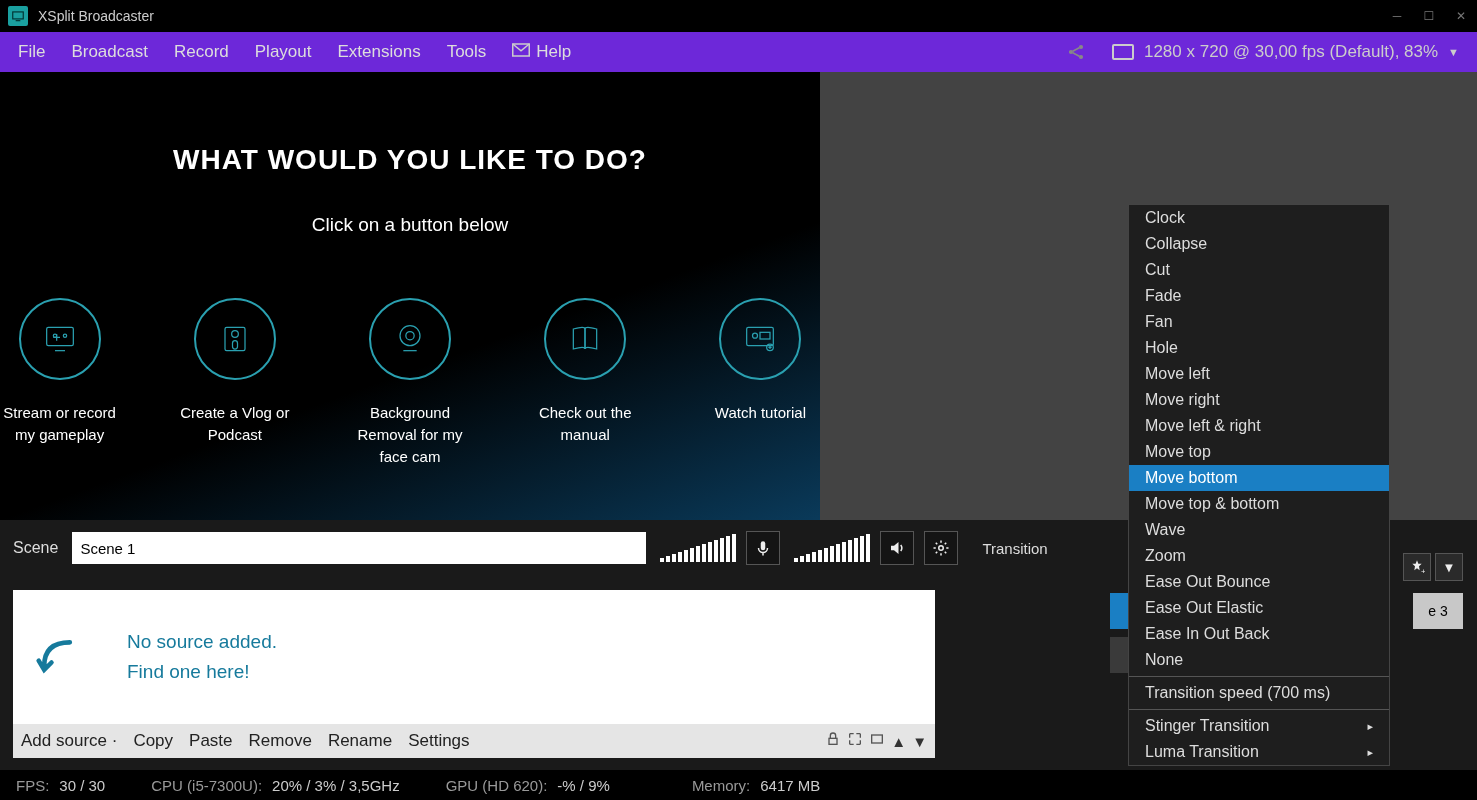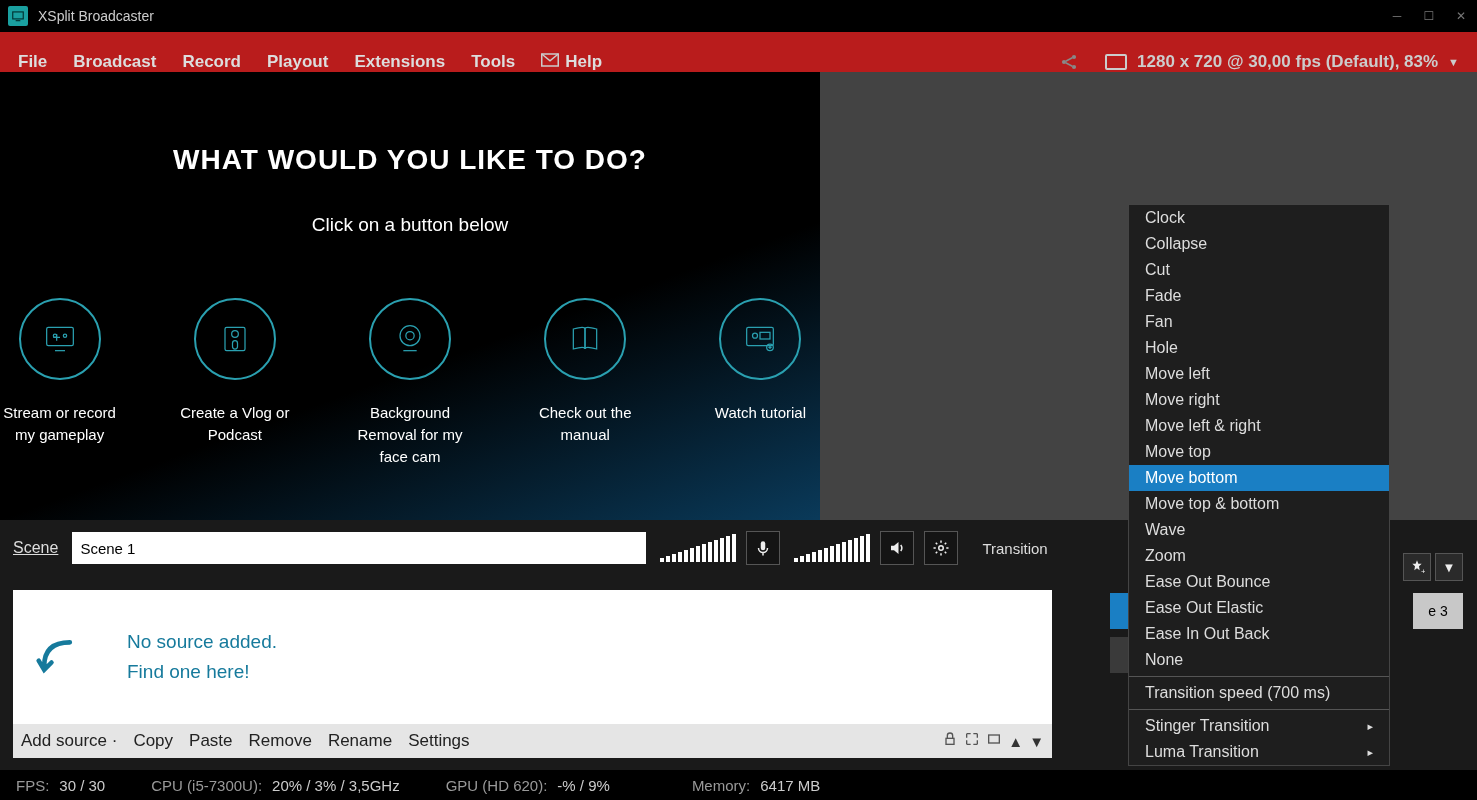--- a/index.html
+++ b/index.html
@@ -35,28 +35,27 @@
   position: absolute;
   right: 6px;
   display: flex;
   gap: 12px;
   color: #777;
   font-size: 12px;
 }
 .window-controls span { width: 20px; text-align: center; cursor: default; }
 .menubar {
   height: 40px;
-  background: #b91c1c;
-  display: flex;
-  align-items: flex-end;
+  background: #6d28d9;
+  display: flex;
+  align-items: center;
   padding: 0 18px;
   gap: 26px;
   font-size: 17px;
   position: relative;
-  font-weight: bold;
 }
 .menubar .menu-item { color: #ddd; cursor: default; }
 .menubar .help-wrap { display: flex; align-items: center; gap: 6px; }
 .menubar-right {
   position: absolute;
   right: 18px;
   display: flex;
   align-items: center;
   gap: 26px;
 }
@@ -100,21 +99,21 @@
 .action-circle svg { width: 40px; height: 40px; stroke: #2aa0b0; fill: none; stroke-width: 1.5; }
 .action-label { font-size: 15px; line-height: 1.45; font-weight: 300; }
 .scene-bar {
   height: 56px;
   background: #1a1a1a;
   display: flex;
   align-items: center;
   padding: 0 13px;
   gap: 10px;
 }
-.scene-label { font-size: 16px; color: #ddd; margin-right: 4px; text-decoration: underline; }
+.scene-label { font-size: 16px; color: #ddd; margin-right: 4px; }
 .scene-input {
   width: 574px;
   height: 32px;
   background: #fff;
   color: #000;
   border: none;
   padding: 0 8px;
   font-size: 15px;
 }
 .audio-meter {
@@ -174,21 +173,21 @@
   position: absolute;
   right: 14px;
   top: 553px;
   display: flex;
   gap: 4px;
 }
 .sources-panel {
   position: absolute;
   left: 13px;
   top: 590px;
-  width: 1039px;
+  width: 922px;
   height: 168px;
   background: #fff;
   display: flex;
   flex-direction: column;
 }
 .sources-body {
   flex: 1;
   display: flex;
   align-items: center;
   padding-left: 22px;

